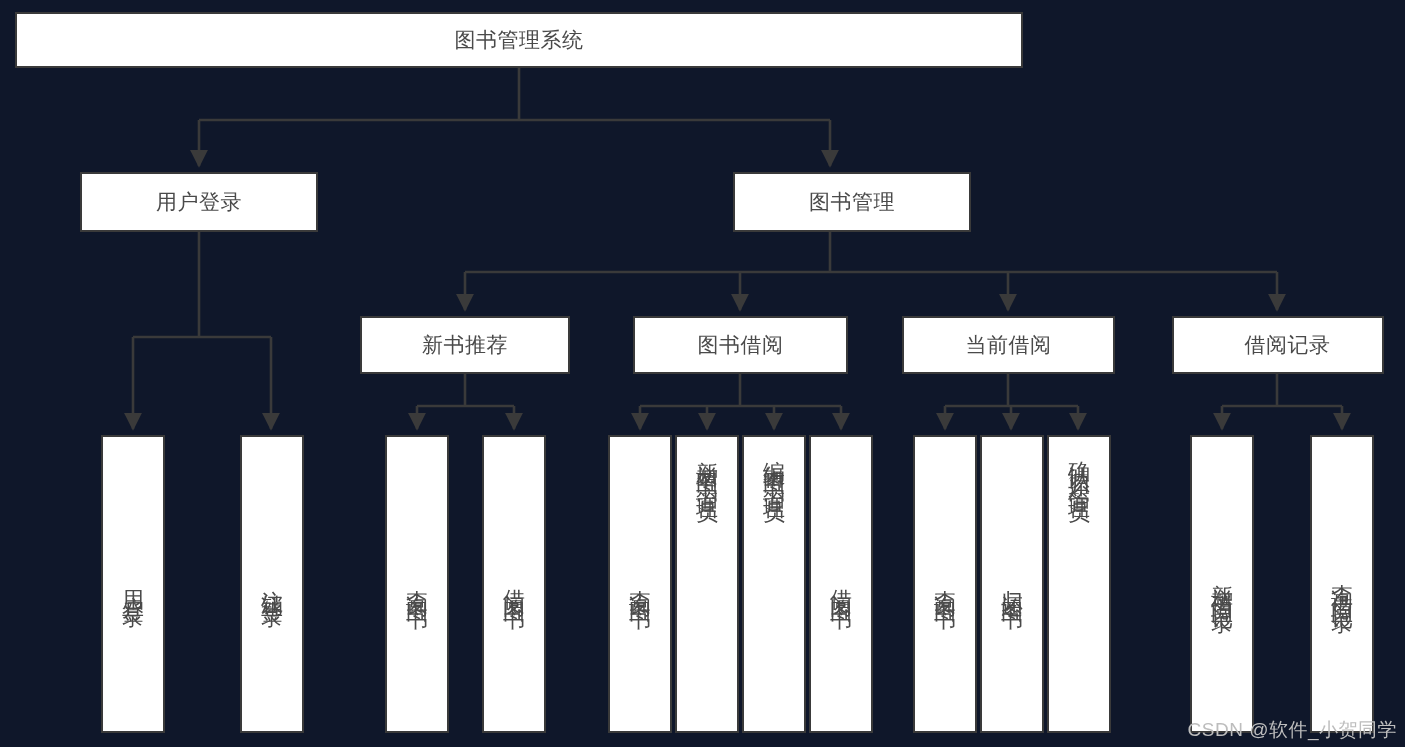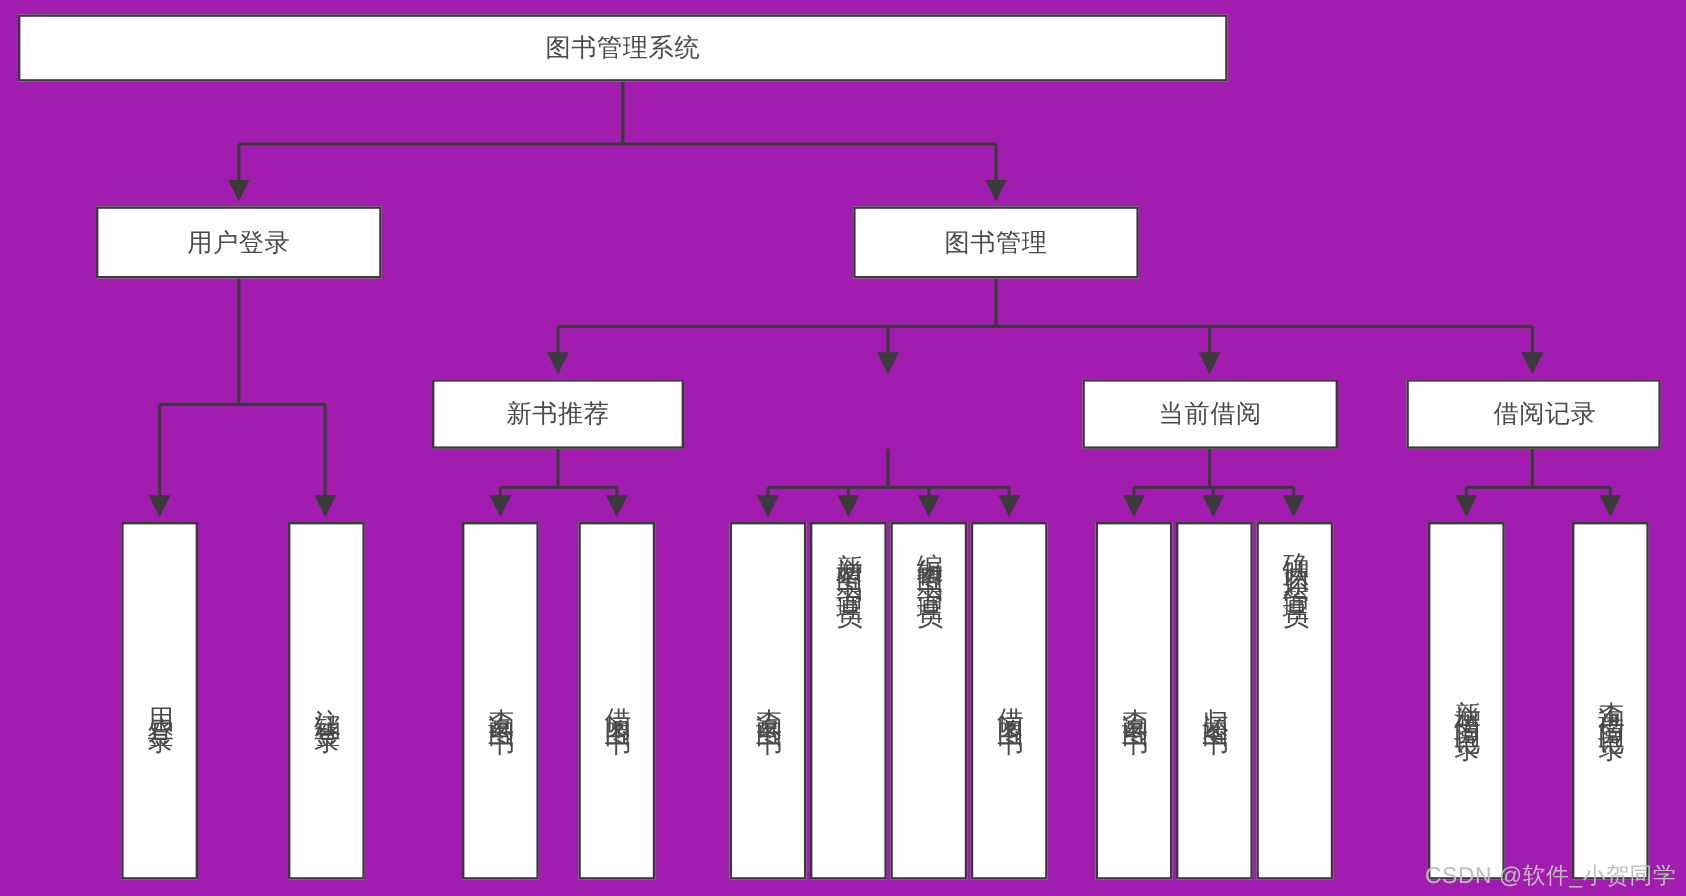--- a/index.html
+++ b/index.html
@@ -7,21 +7,21 @@
     padding: 0;
     background: #ffffff;
   }
   body {
     font-family: "DejaVu Sans", "Liberation Sans", sans-serif;
   }
   #canvas {
     position: relative;
     width: 1405px;
     height: 747px;
-    background: #a21caf;
+    background: #0f172a;
     overflow: hidden;
   }
   #edges {
     position: absolute;
     left: 0;
     top: 0;
     width: 1405px;
     height: 747px;
   }
   .node {
@@ -126,28 +126,31 @@
   </svg>
 
   <div class="node" style="left:15px; top:12px; width:1008px; height:56px;">
     <span class="node-label">图书管理系统</span>
   </div>
 
   <div class="node" style="left:80px; top:172px; width:238px; height:60px;">
     <span class="node-label">用户登录</span>
   </div>
 
-  <div class="node" style="left:711px; top:172px; width:238px; height:60px;">
+  <div class="node" style="left:733px; top:172px; width:238px; height:60px;">
     <span class="node-label">图书管理</span>
   </div>
 
   <div class="node" style="left:360px; top:316px; width:210px; height:58px;">
     <span class="node-label">新书推荐</span>
   </div>
 
+  <div class="node" style="left:633px; top:316px; width:215px; height:58px;">
+    <span class="node-label">图书借阅</span>
+  </div>
 
   <div class="node" style="left:902px; top:316px; width:213px; height:58px;">
     <span class="node-label">当前借阅</span>
   </div>
 
   <div class="node" style="left:1172px; top:316px; width:212px; height:58px;padding-left:19px;">
     <span class="node-label">借阅记录</span>
   </div>
 
   <div class="node vertical centered" style="left:101px; top:435px; width:64px; height:298px;">

